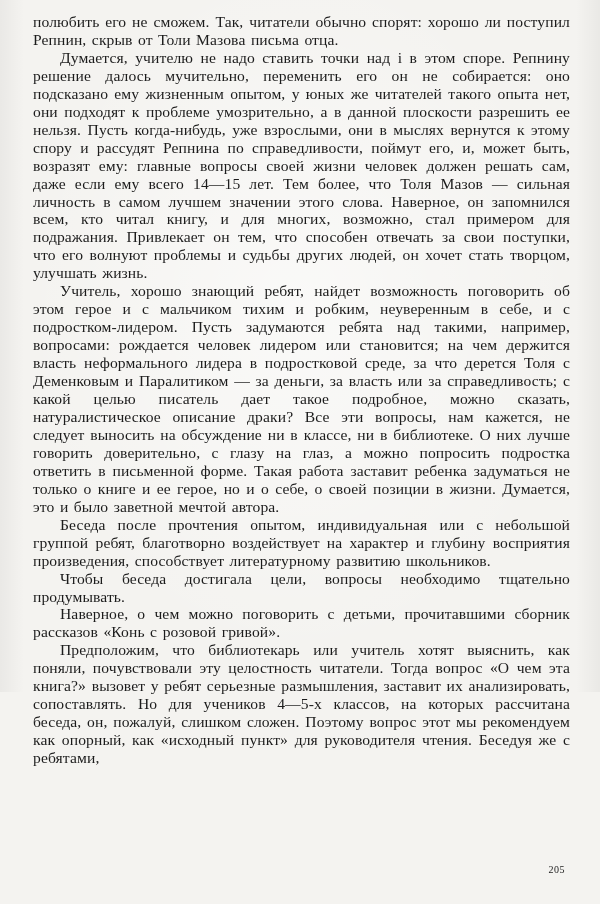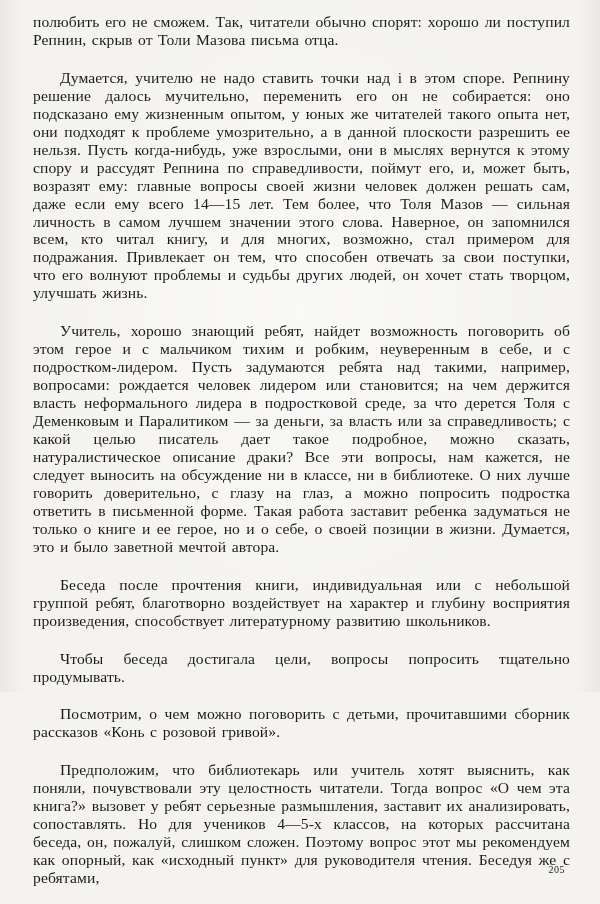--- a/index.html
+++ b/index.html
@@ -30,39 +30,38 @@
     line-height: 17.95px;
     text-align: justify;
     letter-spacing: 0.1px;
     word-spacing: 1.5px;
   }
   .text-block p {
     margin: 0;
   }
   .text-block p.indent {
     text-indent: 27px;
-    margin-top: 20px;
   }
   .page-number {
     position: absolute;
     right: 35px;
     top: 864px;
     font-size: 10px;
     letter-spacing: 0.5px;
     color: var(--ink, #1b1b1b);
   }
 </style>
 </head>
 <body>
 
 <div class="scan-page">
   <div class="text-block">
 
   <p class="">полюбить его не сможем. Так, читатели обычно спорят: хорошо ли поступил Репнин, скрыв от Толи Мазова письма отца.</p>
       <p class="indent">Думается, учителю не надо ставить точки над i в этом споре. Репнину решение далось мучительно, переменить его он не собирается: оно подсказано ему жизненным опытом, у юных же читателей такого опыта нет, они подходят к проблеме умозрительно, а в данной плоскости разрешить ее нельзя. Пусть когда-нибудь, уже взрослыми, они в мыслях вернутся к этому спору и рассудят Репнина по справедливости, поймут его, и, может быть, возразят ему: главные вопросы своей жизни человек должен решать сам, даже если ему всего 14—15 лет. Тем более, что Толя Мазов — сильная личность в самом лучшем значении этого слова. Наверное, он запомнился всем, кто читал книгу, и для многих, возможно, стал примером для подражания. Привлекает он тем, что способен отвечать за свои поступки, что его волнуют проблемы и судьбы других людей, он хочет стать творцом, улучшать жизнь.</p>
       <p class="indent">Учитель, хорошо знающий ребят, найдет возможность поговорить об этом герое и с мальчиком тихим и робким, неуверенным в себе, и с подростком-лидером. Пусть задумаются ребята над такими, например, вопросами: рождается человек лидером или становится; на чем держится власть неформального лидера в подростковой среде, за что дерется Толя с Деменковым и Паралитиком — за деньги, за власть или за справедливость; с какой целью писатель дает такое подробное, можно сказать, натуралистическое описание драки? Все эти вопросы, нам кажется, не следует выносить на обсуждение ни в классе, ни в библиотеке. О них лучше говорить доверительно, с глазу на глаз, а можно попросить подростка ответить в письменной форме. Такая работа заставит ребенка задуматься не только о книге и ее герое, но и о себе, о своей позиции в жизни. Думается, это и было заветной мечтой автора.</p>
-      <p class="indent">Беседа после прочтения книги, индивидуальная или с небольшой группой ребят, благотворно воздействует на характер и глубину восприятия произведения, способствует литературному развитию школьников.</p>
-      <p class="indent">Чтобы беседа достигала цели, вопросы попросить тщательно продумывать.</p>
-      <p class="indent">Посмотрим, о чем можно поговорить с детьми, прочитавшими сборник рассказов «Конь с розовой гривой».</p>
+      <p class="indent">Беседа после прочтения опытом, индивидуальная или с небольшой группой ребят, благотворно воздействует на характер и глубину восприятия произведения, способствует литературному развитию школьников.</p>
+      <p class="indent">Чтобы беседа достигала цели, вопросы необходимо тщательно продумывать.</p>
+      <p class="indent">Наверное, о чем можно поговорить с детьми, прочитавшими сборник рассказов «Конь с розовой гривой».</p>
       <p class="indent">Предположим, что библиотекарь или учитель хотят выяснить, как поняли, почувствовали эту целостность читатели. Тогда вопрос «О чем эта книга?» вызовет у ребят серьезные размышления, заставит их анализировать, сопоставлять. Но для учеников 4—5-х классов, на которых рассчитана беседа, он, пожалуй, слишком сложен. Поэтому вопрос этот мы рекомендуем как опорный, как «исходный пункт» для руководителя чтения. Беседуя же с ребятами,</p>
     </div>
   <div class="page-number">205</div>
 </div>
 
 </body></html>

